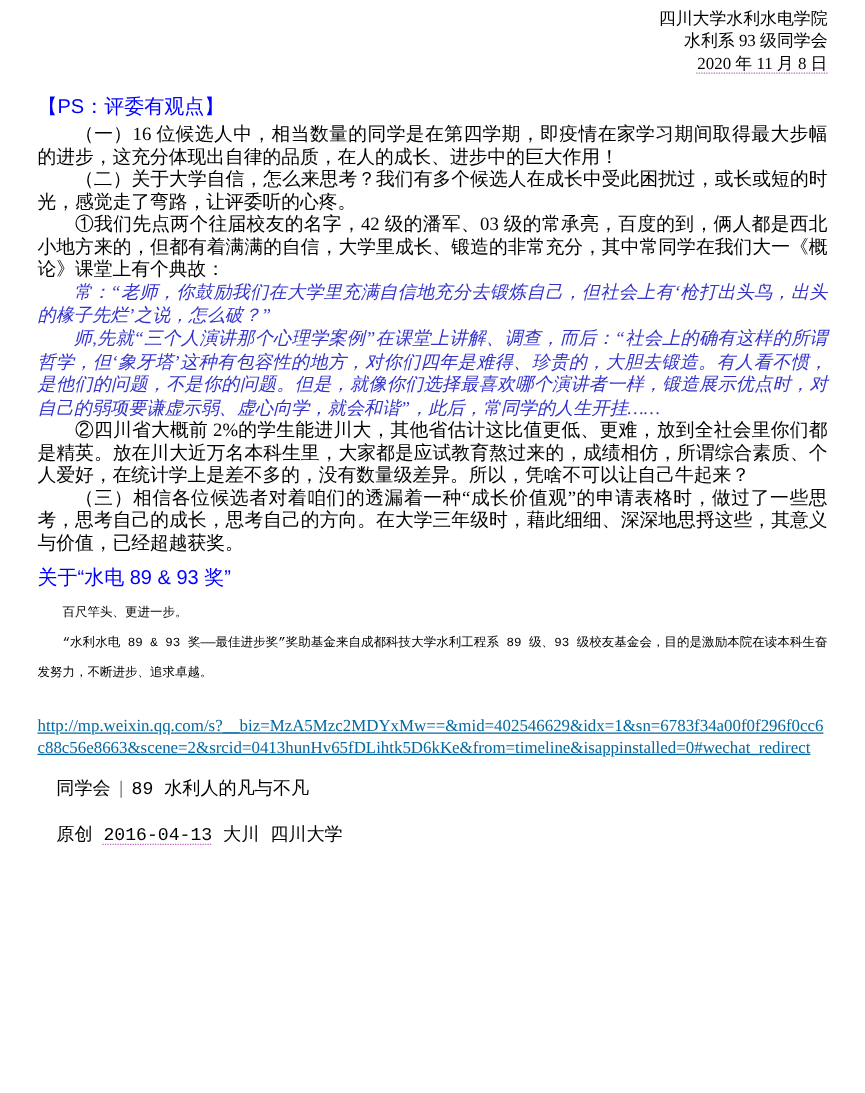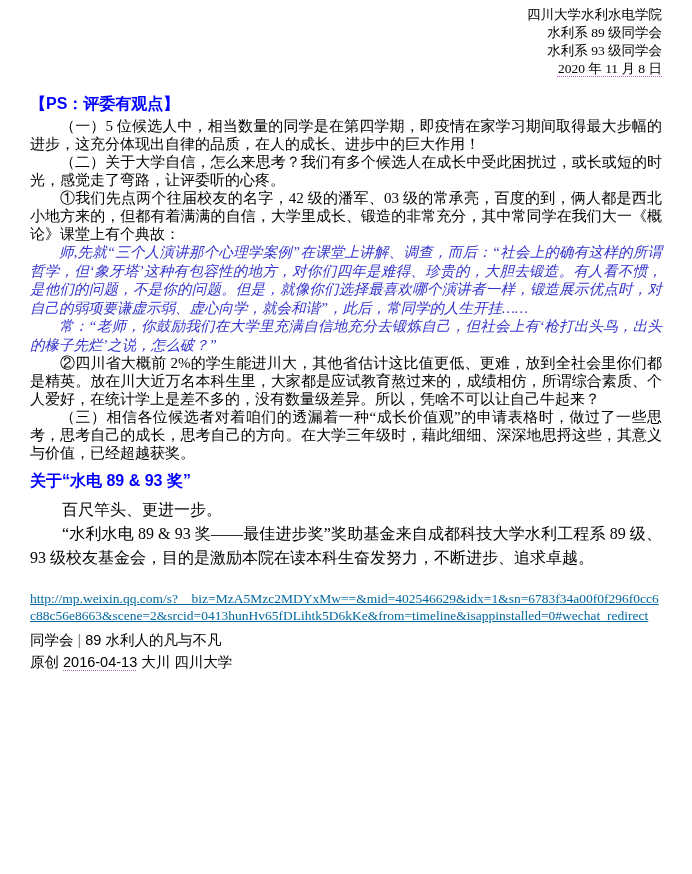--- a/index.html
+++ b/index.html
@@ -18,72 +18,71 @@
   .doc-header{text-align:right;font-size:13.5px;line-height:18px;}
   .doc-header .hline{white-space:nowrap;}
   .spell{
     text-decoration:underline dotted var(--spell-purple,#c060c8);
     text-decoration-thickness:1px;text-underline-offset:3px;
   }
   
   .sec-heading{
     color:var(--heading-blue,#0000ff);
     font-family:"Liberation Sans","DejaVu Sans",sans-serif;
-    font-weight:bold;font-size:16px;line-height:20px;margin:16px 0 3px 0;
+    font-weight:normal;font-size:16px;line-height:20px;margin:16px 0 3px 0;
   }
   .sec-heading.second{margin:9px 0 7px 0;}
   
   .body-para{
     margin:0;font-size:15px;line-height:18px;text-align:justify;text-indent:2em;
     font-family:"Liberation Serif","DejaVu Serif",serif;
   }
   
   .quote-para{
     margin:0;font-size:14.5px;line-height:18.5px;text-align:justify;text-indent:2em;
     color:var(--quote-blue,#3333cc);font-style:italic;
     font-family:"Liberation Serif","DejaVu Serif",serif;
   }
   
   .award-para{
-    margin:0;font-size:16px;line-height:24px;text-align:justify;text-indent:2em;
-    font-family:Liberation Serif, serif;
+    margin:0;font-size:10px;line-height:24px;text-align:justify;text-indent:2em;
+    font-family:Liberation Mono, monospace;
   }
   
   .footer{margin-top:20px;}
   .url-line{
     margin:0 0 5px 0;font-size:13.5px;line-height:17px;word-break:break-all;
     font-family:"Liberation Serif","DejaVu Serif",serif;
   }
   .url-line a{color:#0369a1;text-decoration:underline;cursor:pointer;}
   .meta-line{
-    margin:0;font-size:14.5px;line-height:22px;
-    font-family:Liberation Sans, sans-serif;
+    margin:15px;font-size:14.5px;line-height:22px;
+    font-family:Liberation Mono, monospace;
   }
   .pipe{color:#8a8a8a;padding:0 4px;}
 </style>
 </head>
 <body>
 
 <div class="page">
 
   <div class="doc-header">
     <div class="hline">四川大学水利水电学院</div>
-    <div class="hline">水利系 89 级同学会</div>
     <div class="hline">水利系 93 级同学会</div>
     <div class="hline"><span class="spell">2020 年 11 月 8 日</span></div>
   </div>
 
   <h1 class="sec-heading">【PS：评委有观点】</h1>
 
-  <p class="body-para">（一）5 位候选人中，相当数量的同学是在第四学期，即疫情在家学习期间取得最大步幅的进步，这充分体现出自律的品质，在人的成长、进步中的巨大作用！</p>
+  <p class="body-para">（一）16 位候选人中，相当数量的同学是在第四学期，即疫情在家学习期间取得最大步幅的进步，这充分体现出自律的品质，在人的成长、进步中的巨大作用！</p>
   <p class="body-para">（二）关于大学自信，怎么来思考？我们有多个候选人在成长中受此困扰过，或长或短的时光，感觉走了弯路，让评委听的心疼。</p>
   <p class="body-para">①我们先点两个往届校友的名字，42 级的潘军、03 级的常承亮，百度的到，俩人都是西北小地方来的，但都有着满满的自信，大学里成长、锻造的非常充分，其中常同学在我们大一《概论》课堂上有个典故：</p>
 
+  <p class="quote-para">常：“老师，你鼓励我们在大学里充满自信地充分去锻炼自己，但社会上有‘枪打出头鸟，出头的椽子先烂’之说，怎么破？”</p>
   <p class="quote-para">师,先就“三个人演讲那个心理学案例”在课堂上讲解、调查，而后：“社会上的确有这样的所谓哲学，但‘象牙塔’这种有包容性的地方，对你们四年是难得、珍贵的，大胆去锻造。有人看不惯，是他们的问题，不是你的问题。但是，就像你们选择最喜欢哪个演讲者一样，锻造展示优点时，对自己的弱项要谦虚示弱、虚心向学，就会和谐”，此后，常同学的人生开挂……</p>
-  <p class="quote-para">常：“老师，你鼓励我们在大学里充满自信地充分去锻炼自己，但社会上有‘枪打出头鸟，出头的椽子先烂’之说，怎么破？”</p>
 
   <p class="body-para">②四川省大概前 2%的学生能进川大，其他省估计这比值更低、更难，放到全社会里你们都是精英。放在川大近万名本科生里，大家都是应试教育熬过来的，成绩相仿，所谓综合素质、个人爱好，在统计学上是差不多的，没有数量级差异。所以，凭啥不可以让自己牛起来？</p>
   <p class="body-para">（三）相信各位候选者对着咱们的透漏着一种“成长价值观”的申请表格时，做过了一些思考，思考自己的成长，思考自己的方向。在大学三年级时，藉此细细、深深地思捋这些，其意义与价值，已经超越获奖。</p>
 
   <h2 class="sec-heading second">关于“水电 89 &amp; 93 奖”</h2>
 
   <p class="award-para">百尺竿头、更进一步。</p>
   <p class="award-para">“水利水电 89 &amp; 93 奖——最佳进步奖”奖助基金来自成都科技大学水利工程系 89 级、93 级校友基金会，目的是激励本院在读本科生奋发努力，不断进步、追求卓越。</p>
 
   <div class="footer">

